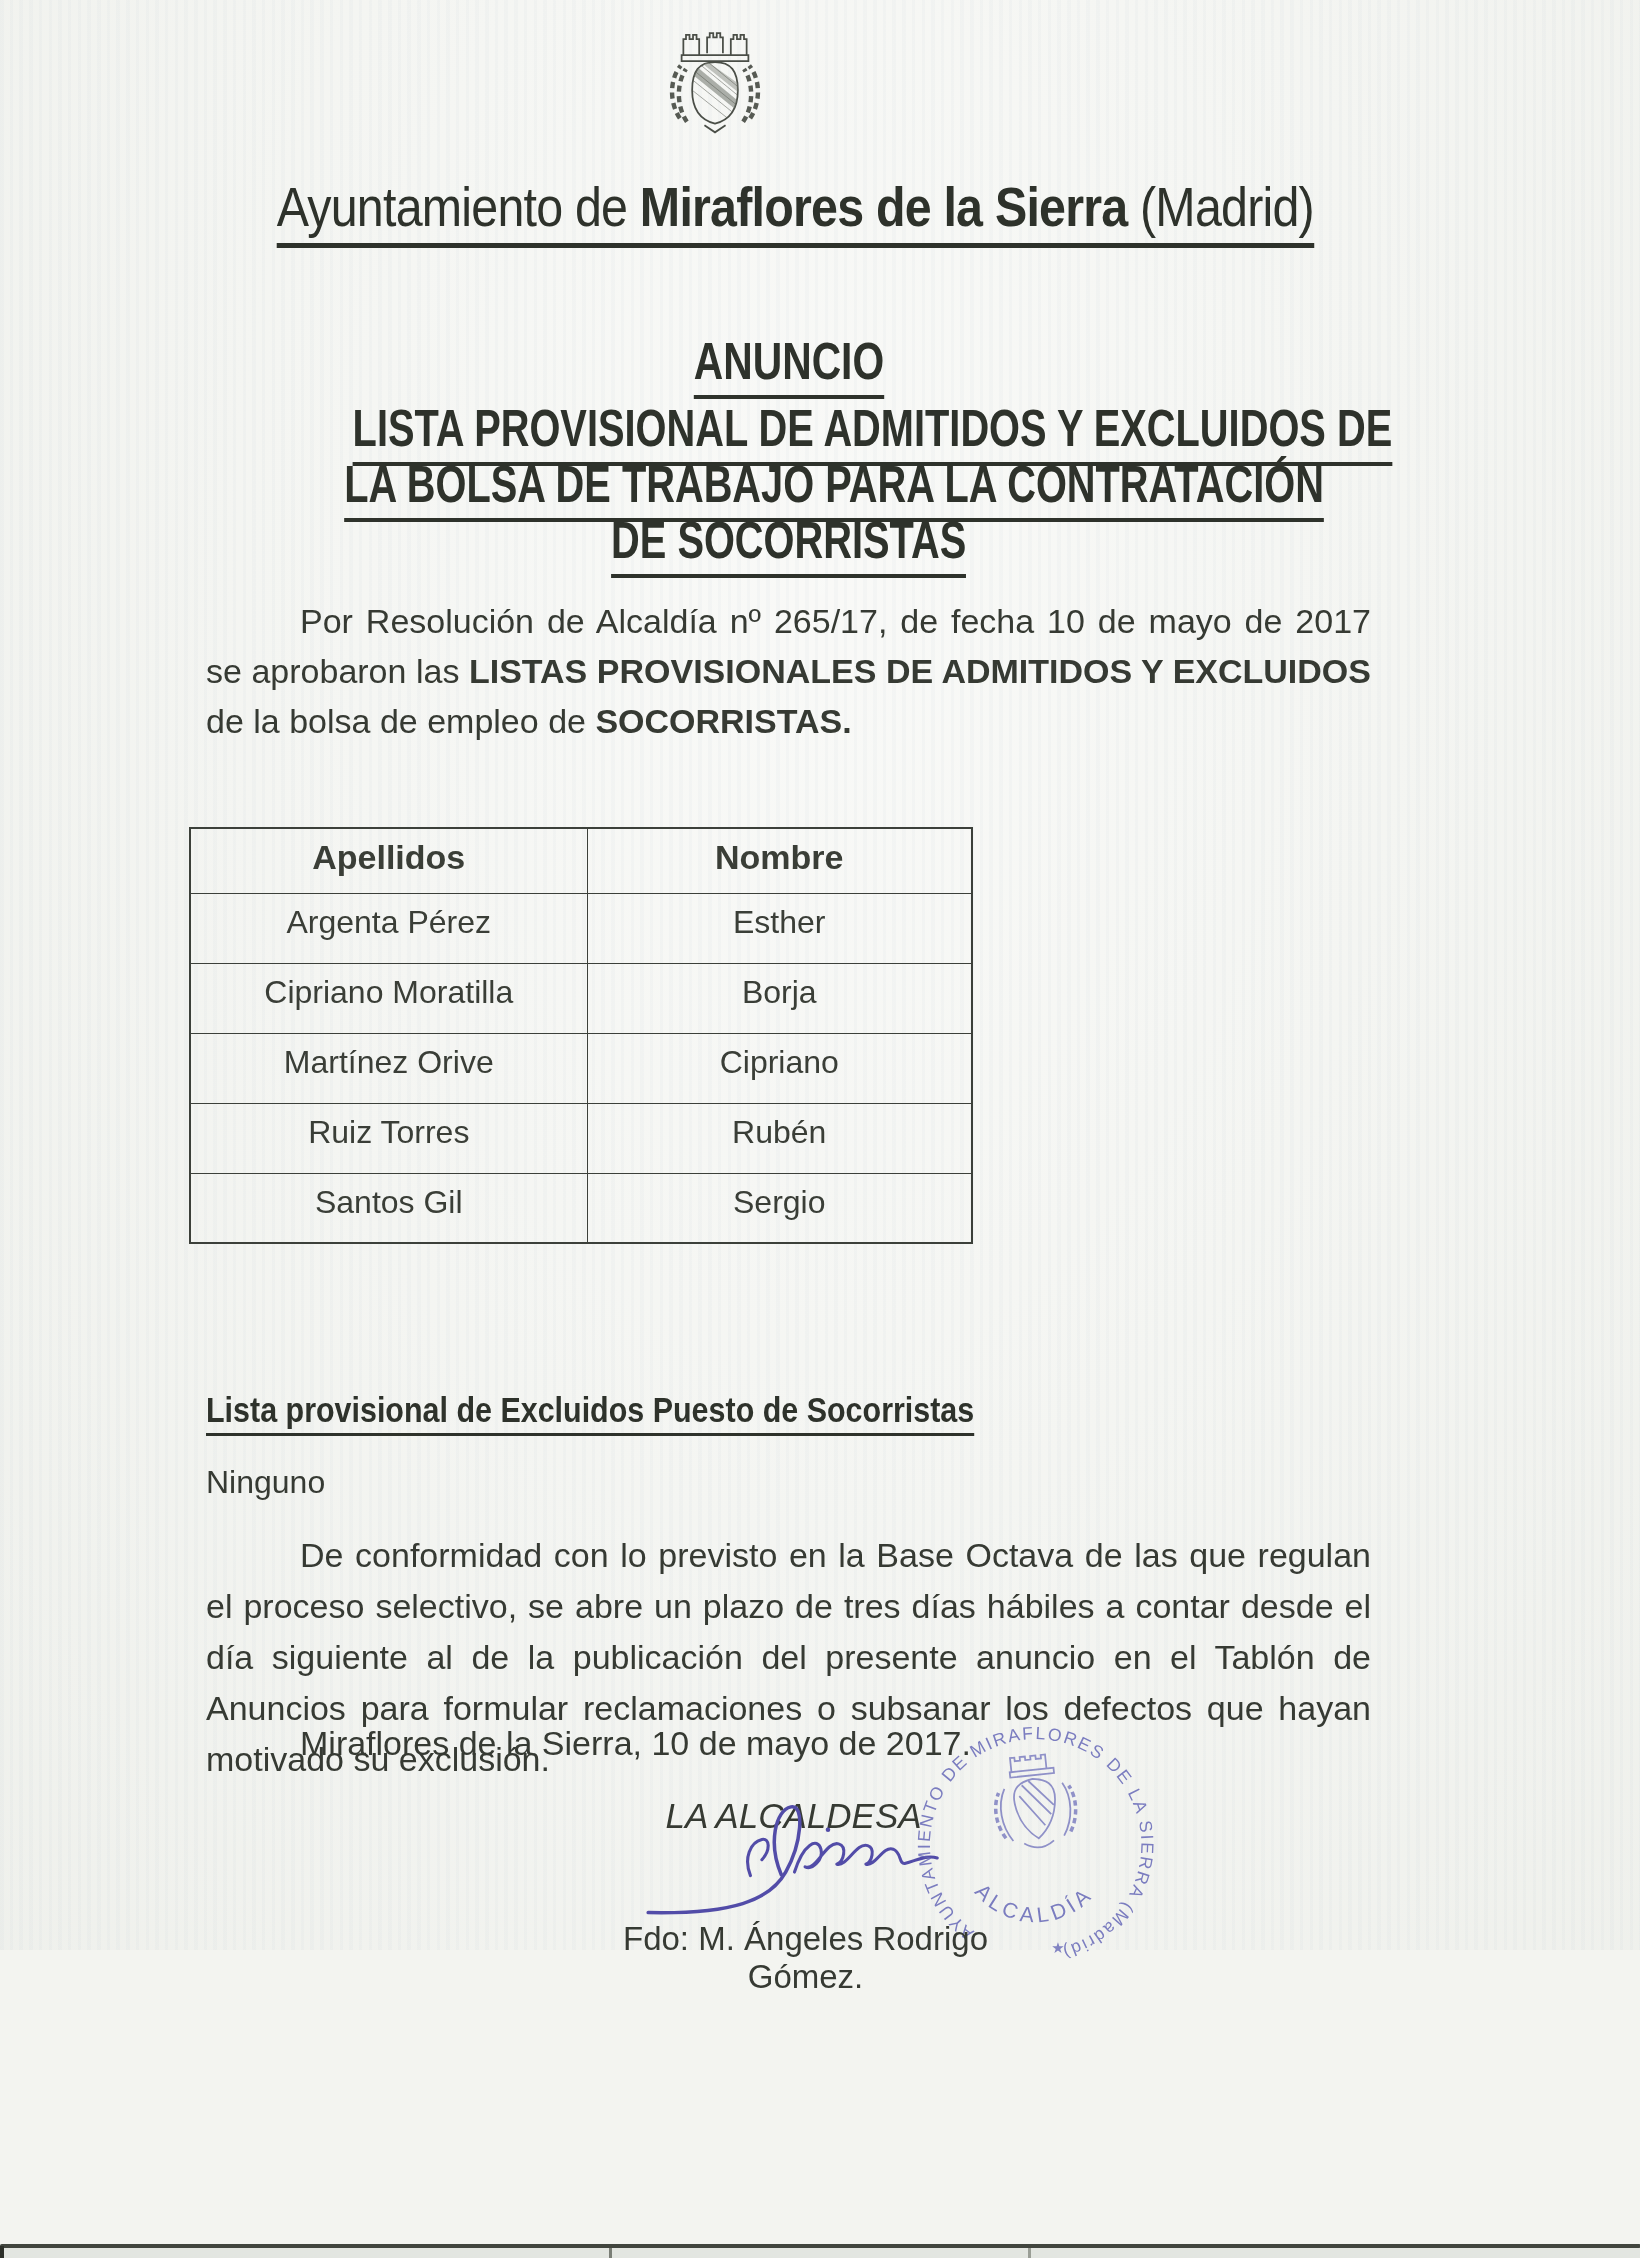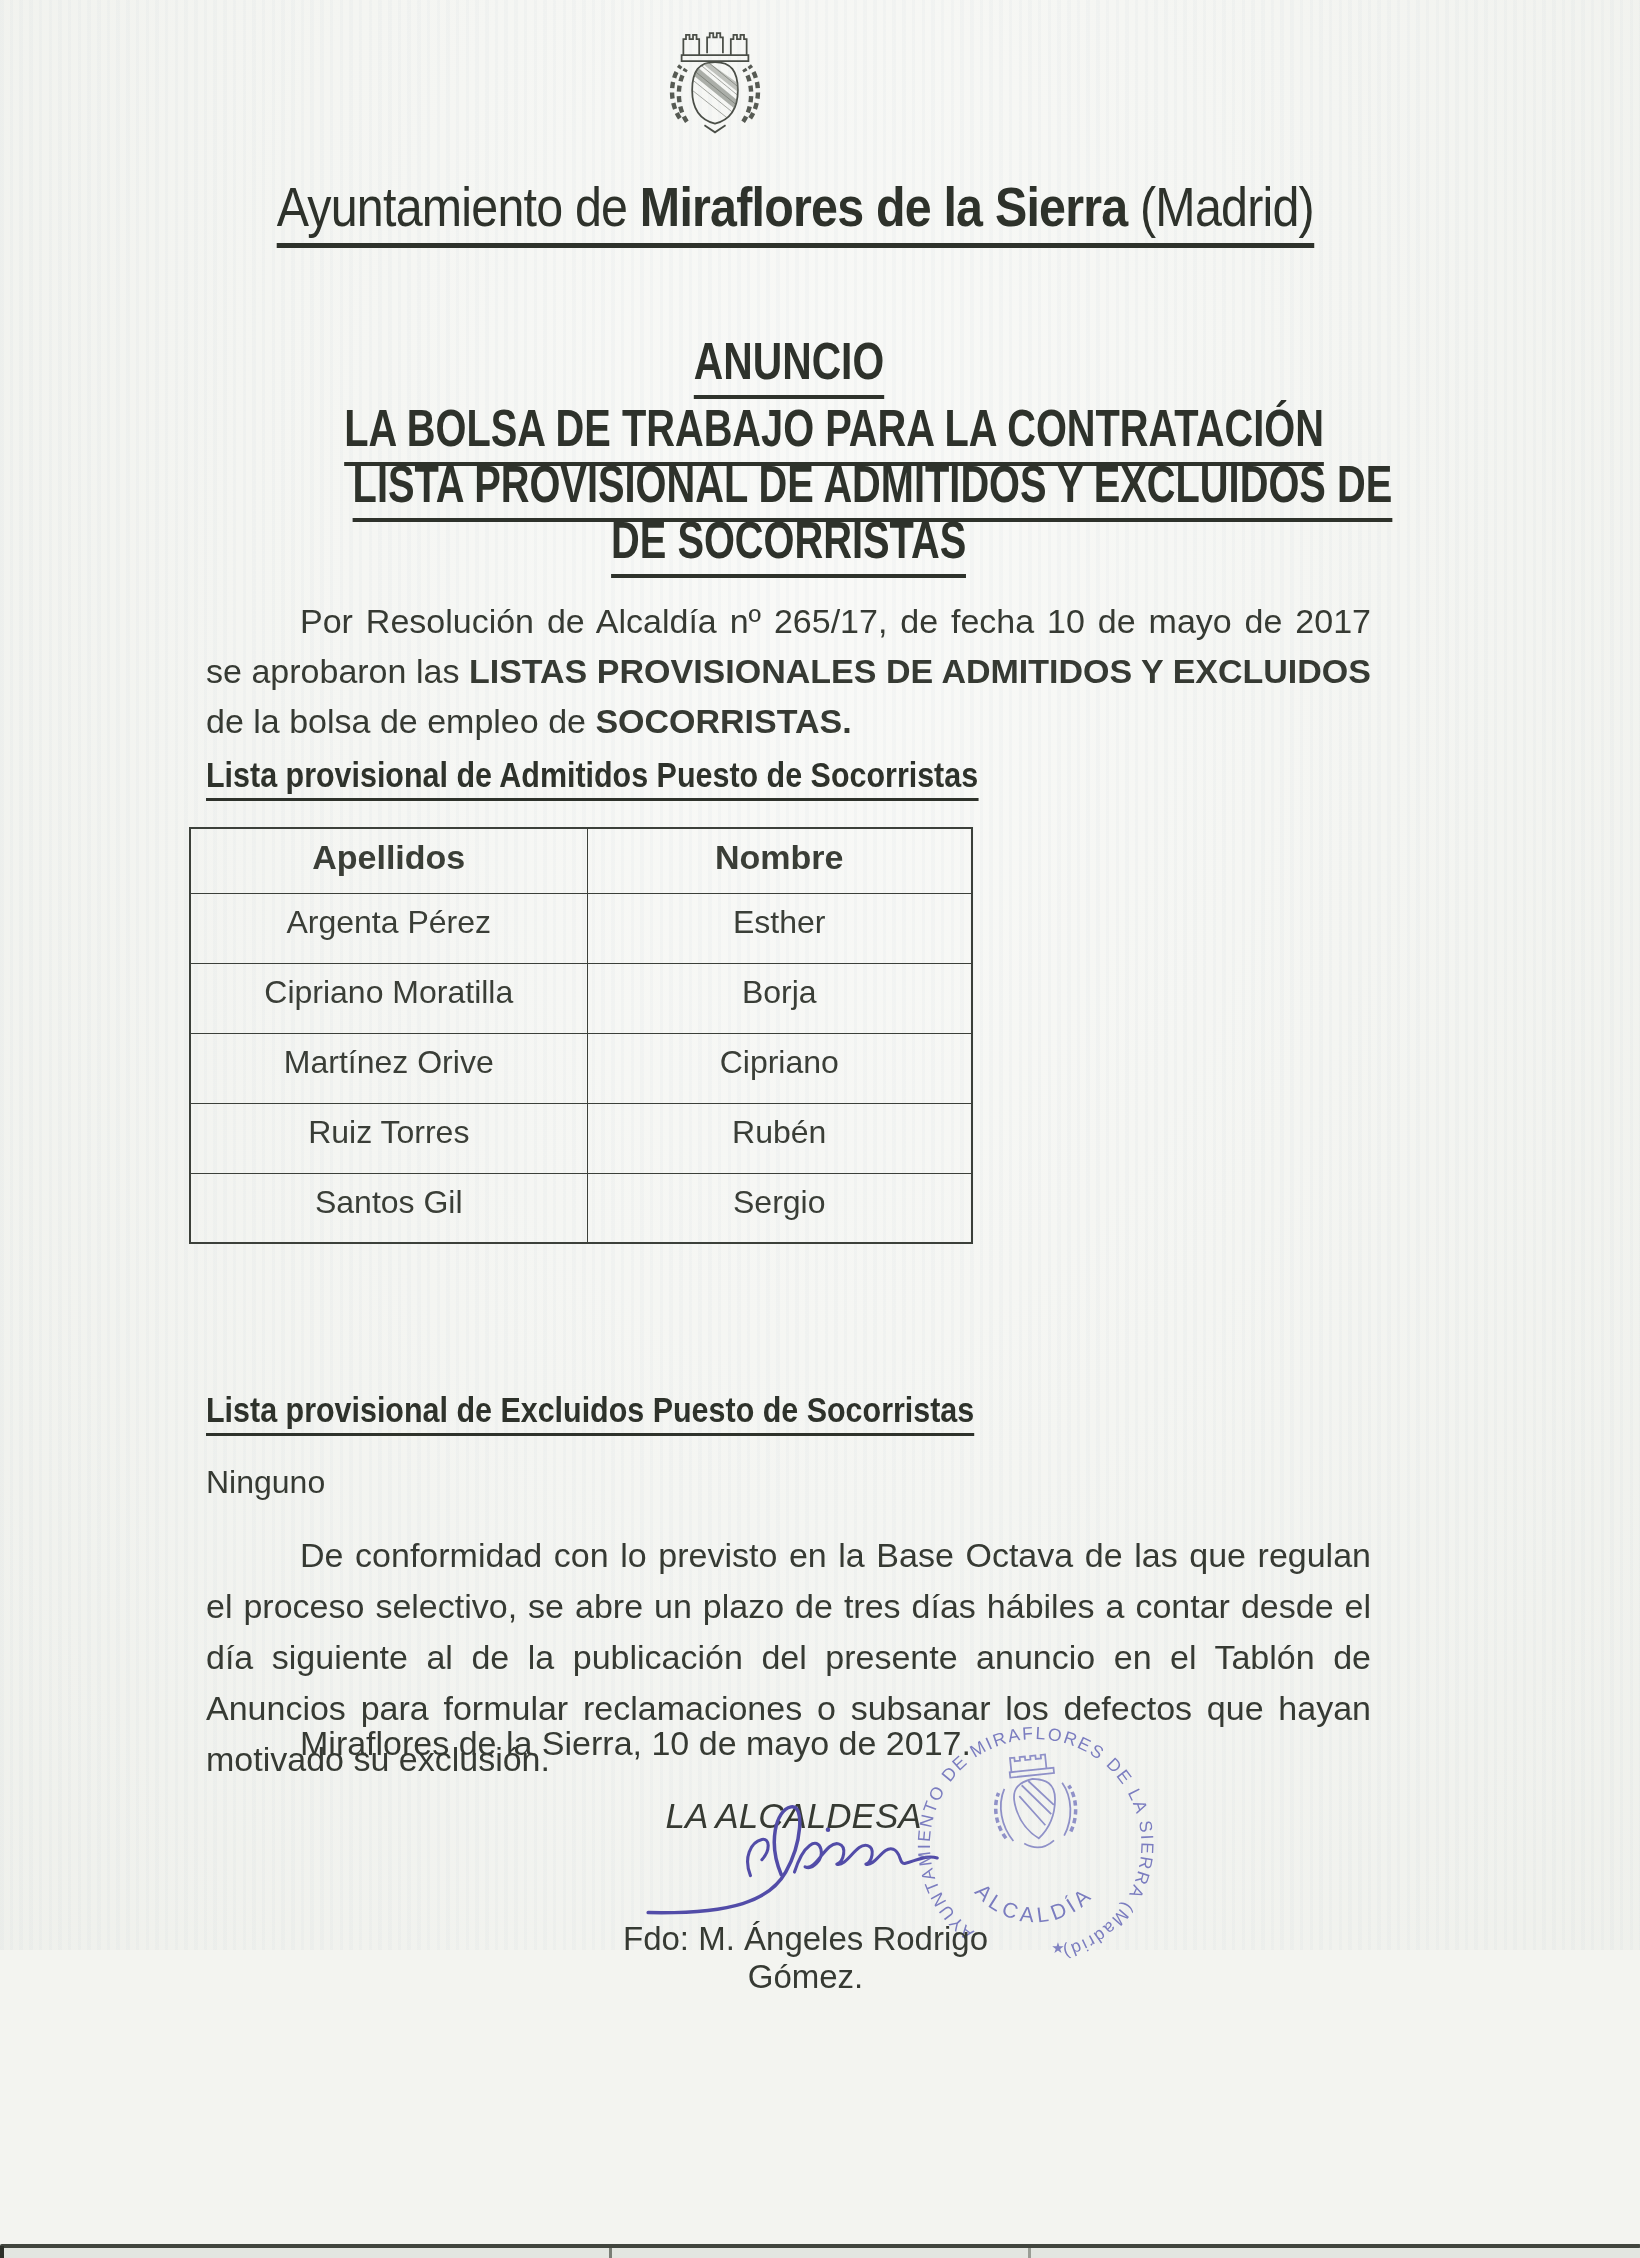--- a/index.html
+++ b/index.html
@@ -104,30 +104,27 @@
     <span class="cx u-thick">
       <span>Ayuntamiento de </span><b>Miraflores de la Sierra</b><span> (Madrid)</span>
     </span>
   </div>
 
   <div class="abs centered anuncio">
     <span class="cx u-med">ANUNCIO</span>
   </div>
 
   <div class="abs centered main-heading">
+    <div class="hl"><span class="cx u-med">LISTA PROVISIONAL DE ADMITIDOS Y EXCLUIDOS DE</span></div>
     <div class="hl"><span class="cx u-med">LA BOLSA DE TRABAJO PARA LA CONTRATACIÓN</span></div>
-    <div class="hl"><span class="cx u-med">LISTA PROVISIONAL DE ADMITIDOS Y EXCLUIDOS DE</span></div>
     <div class="hl"><span class="cx u-med">DE SOCORRISTAS</span></div>
   </div>
 
   <p class="abs body-col para intro"><span>Por Resolución de Alcaldía nº 265/17, de fecha 10 de mayo de 2017 se aprobaron las </span><b>LISTAS PROVISIONALES DE ADMITIDOS Y EXCLUIDOS</b><span> de la bolsa de empleo de </span><b>SOCORRISTAS.</b></p>
 
-  <div class="abs body-col subheading sub-admitted">
-    <span class="cx u-thin">Lista provisional de Admitidos Puesto de Socorristas</span>
-  </div>
 
   <table class="abs roster">
     <colgroup>
         <col style="width:398px">
         <col style="width:386px">
       </colgroup>
     <thead>
       <tr>
         <th>Apellidos</th>
         <th>Nombre</th>

